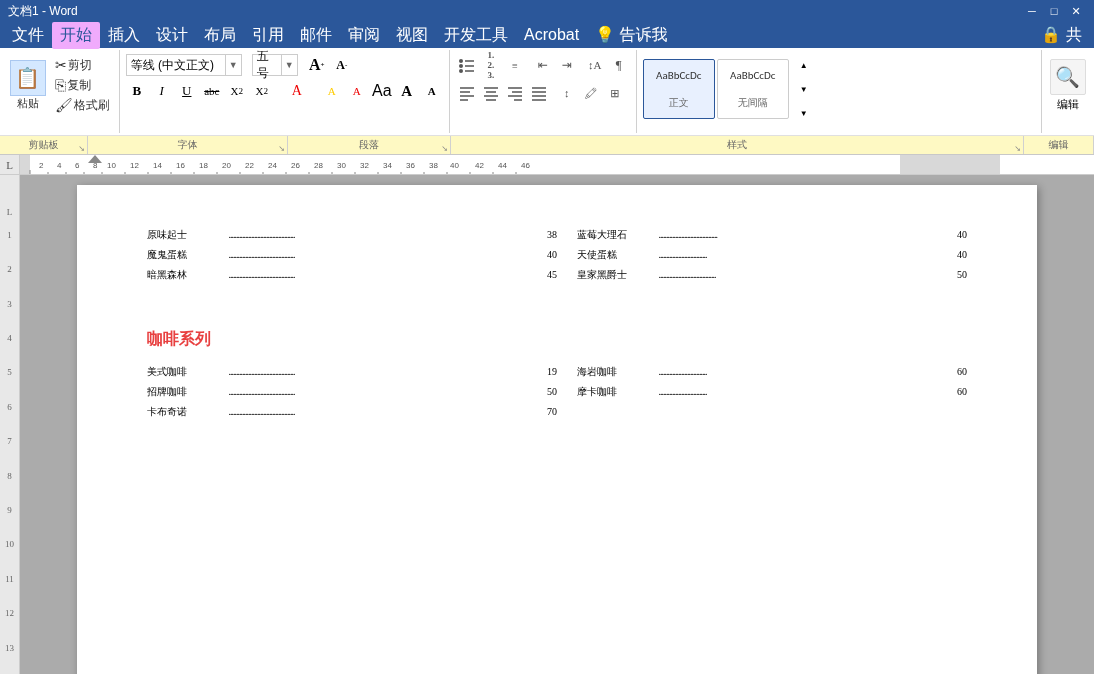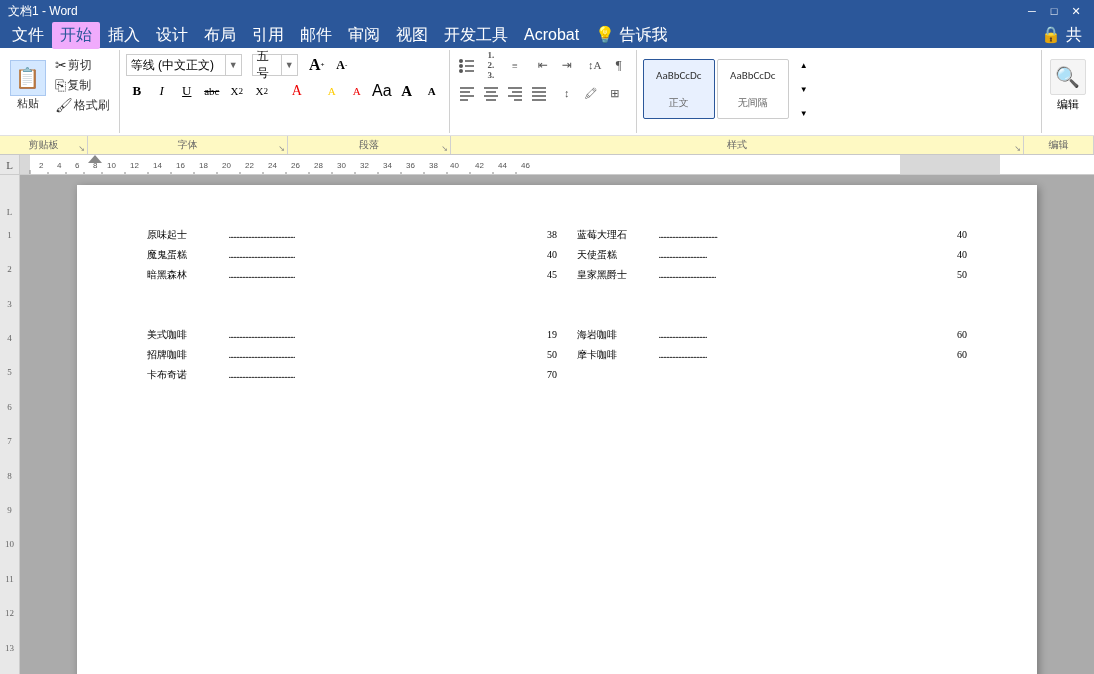--- a/index.html
+++ b/index.html
@@ -769,20 +769,21 @@
           <div class="menu-col" style="padding-left:20px;">
             <span class="menu-name">皇家黑爵士</span>
             <span class="menu-dots">&nbsp;......................................</span>
             <span class="menu-price">50</span>
           </div>
         </div>
       </div>
 
       <div class="separator"></div>
 
+      <div class="section-title">咖啡系列</div>
 
       <div class="menu-table">
         <div class="menu-row">
           <div class="menu-col">
             <span class="menu-name">美式咖啡</span>
             <span class="menu-dots">&nbsp;............................................</span>
             <span class="menu-price">19</span>
           </div>
           <div class="menu-col" style="padding-left:20px;">
             <span class="menu-name">海岩咖啡</span>

